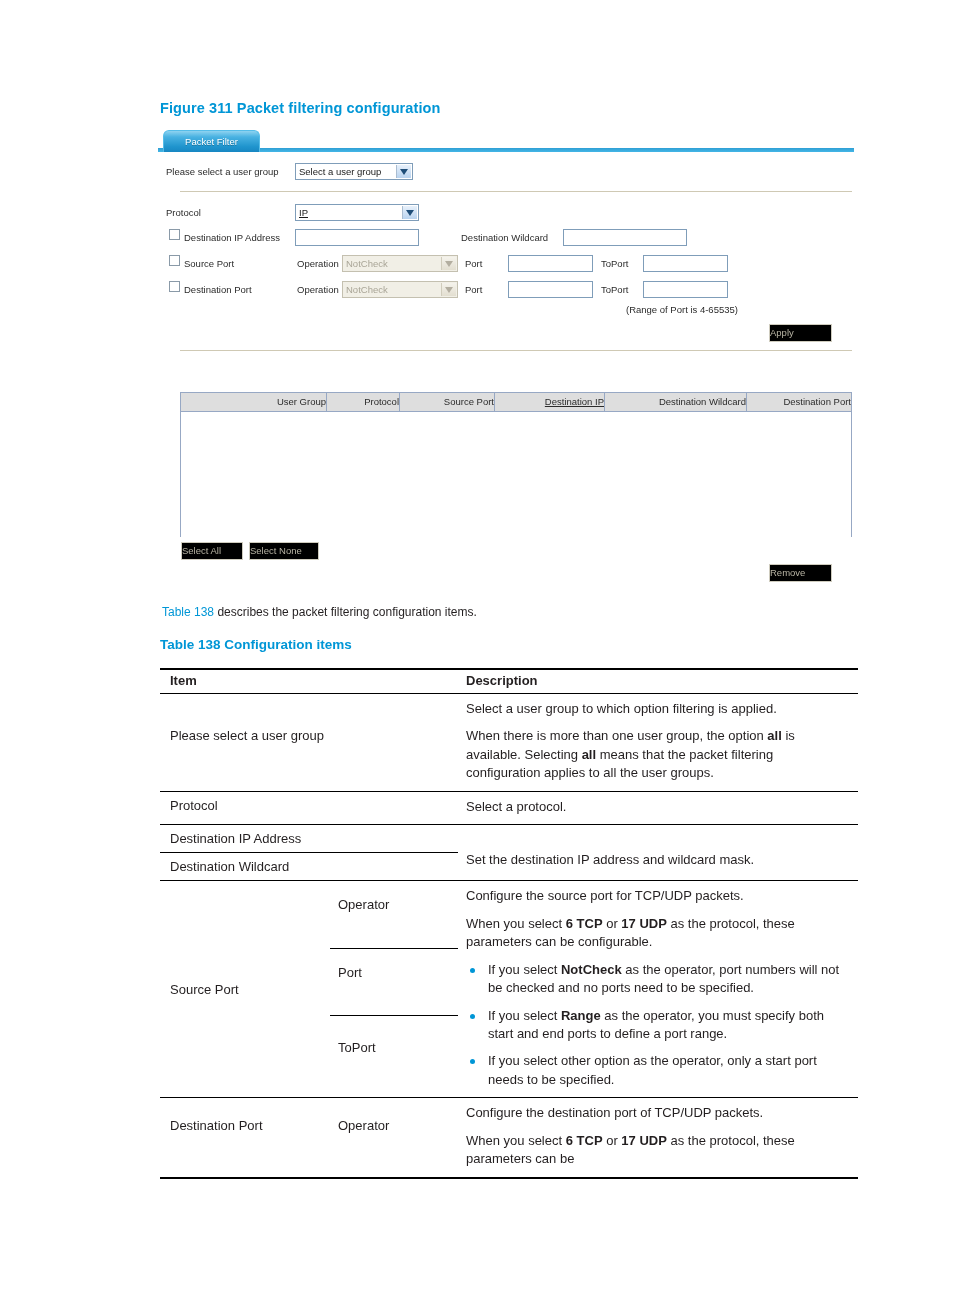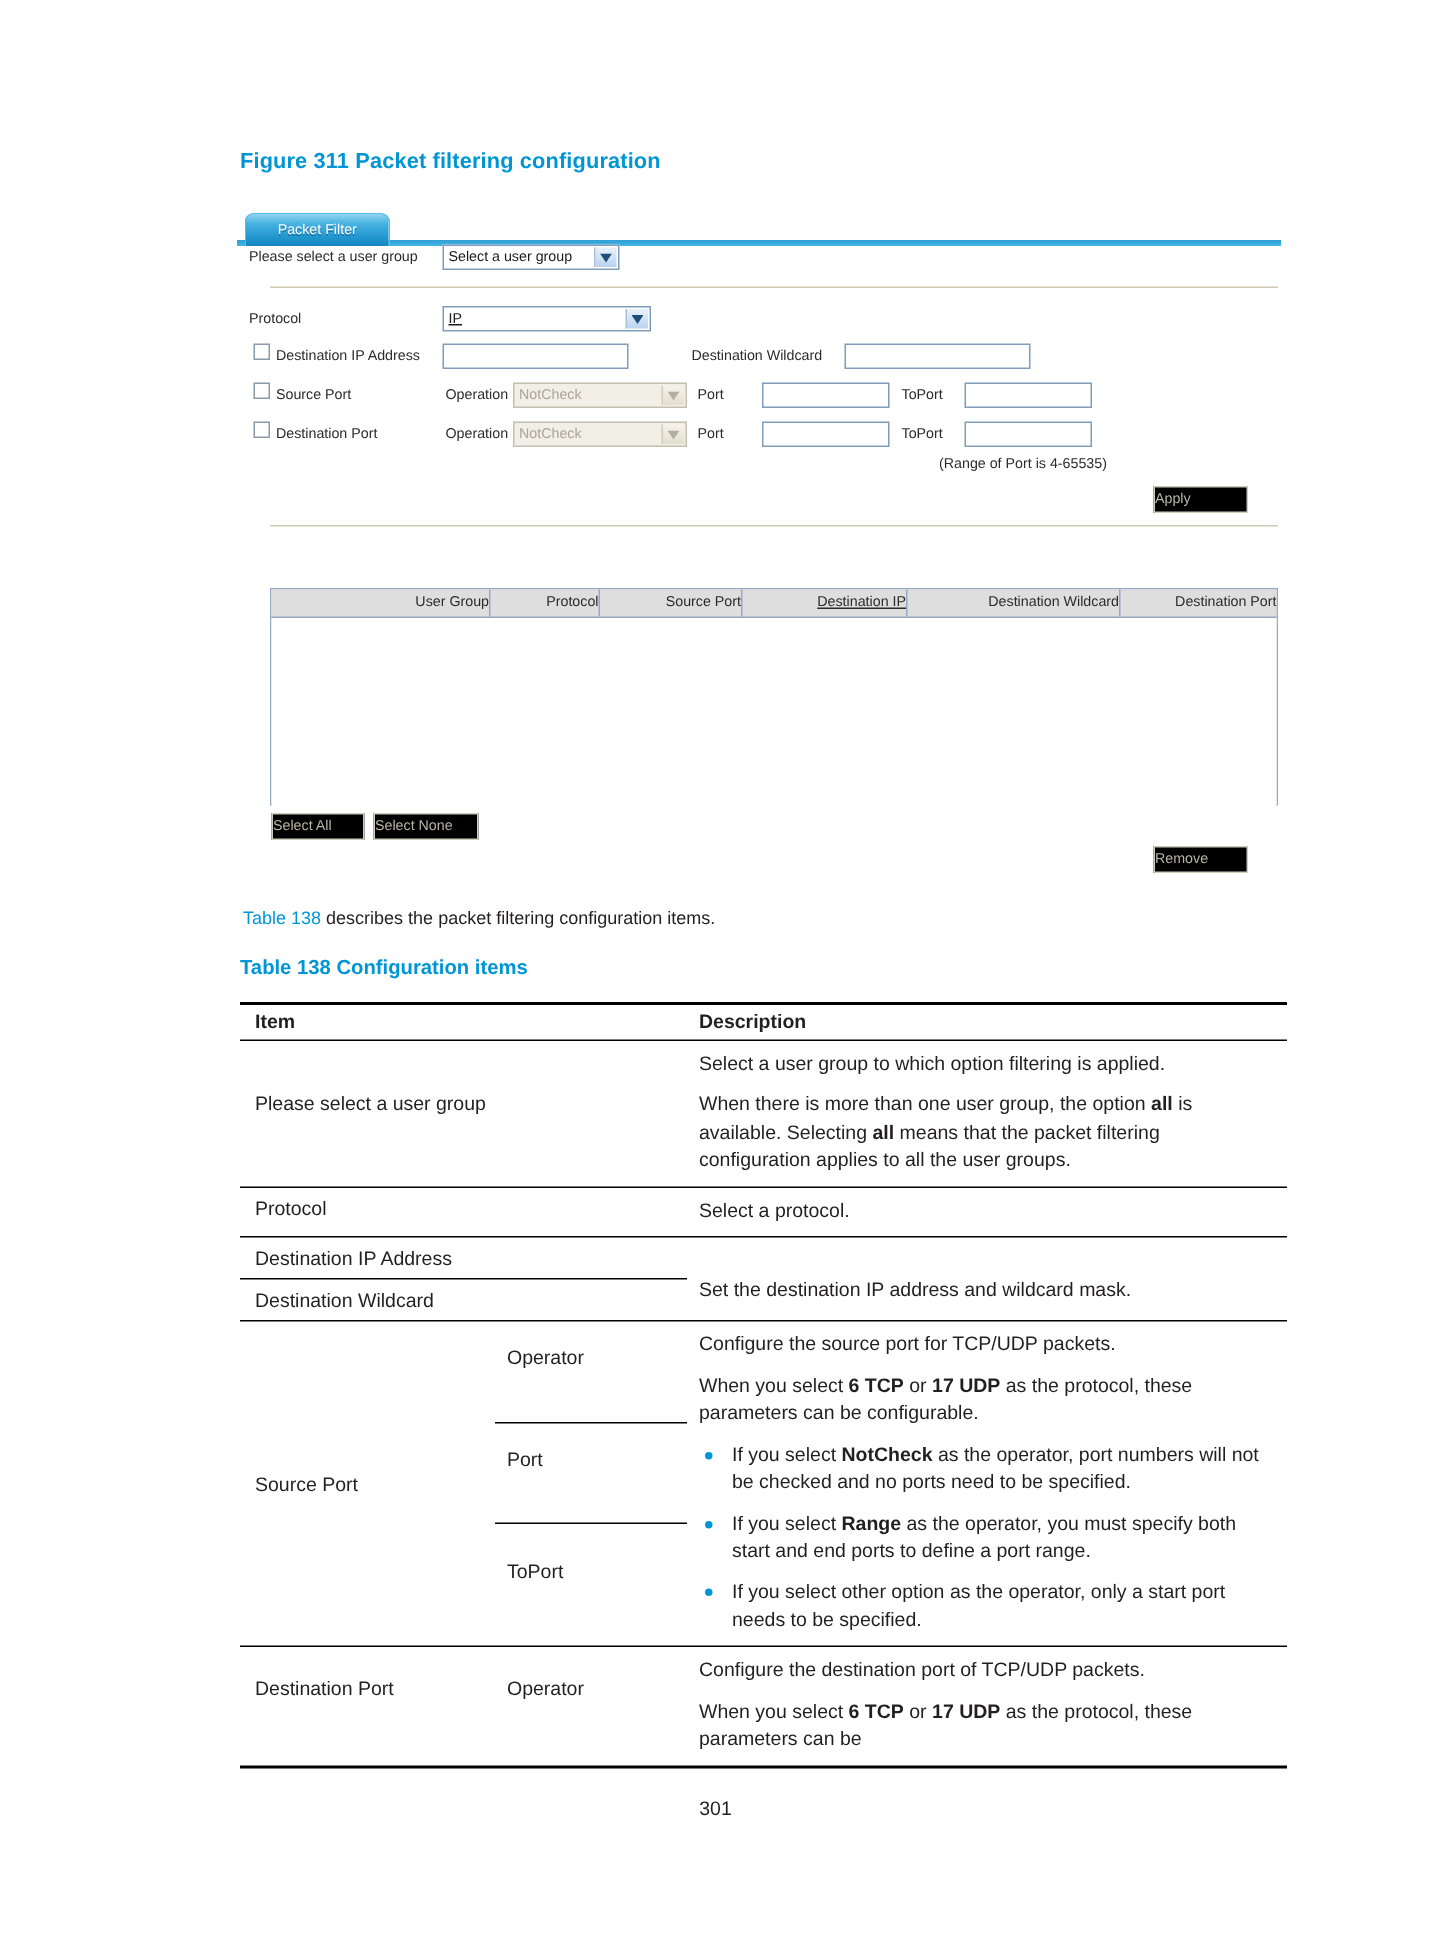--- a/index.html
+++ b/index.html
@@ -39,21 +39,21 @@
     left: 158px;
     top: 128px;
     width: 696px;
     height: 455px;
     background: #ffffff;
     font-size: 9.5px;
     color: #2b2b2b;
   }
   .tabstrip {
     position: absolute;
-    left: 0; top: 12px;
+    left: 0; top: 0;
     width: 696px;
     height: 24px;
   }
   .tabstrip .railing {
     position: absolute;
     left: 0;
     bottom: 0;
     width: 696px;
     height: 4px;
     background: linear-gradient(to bottom, #2f9fd4, #44b6e6);
@@ -302,21 +302,21 @@
               <path d="M0 0 L8 0 L4 6 Z" fill="#1f4e79"></path>
             </svg>
         </span>
       </div>
 
       <div class="hr-soft" style="left:22px; top:39px; width:672px;"></div>
 
       <div class="row" style="left:8px; top:51px;">
         <span class="lbl">Protocol</span>
       </div>
-      <div class="sel" style="left:137px; top:52px; width:139px;text-decoration:underline;">
+      <div class="sel" style="left:137px; top:52px; width:124px;text-decoration:underline;">
         <span>IP</span>
         <span class="arrow">
           <svg width="8" height="6" viewBox="0 0 8 6">
               <path d="M0 0 L8 0 L4 6 Z" fill="#1f4e79"></path>
             </svg>
         </span>
       </div>
 
       <div class="cbox" style="left:11px; top:77px;"></div>
       <div class="row" style="left:26px; top:76px;">
@@ -463,14 +463,13 @@
         <td class="c1" style="padding-top:20px;">Destination Port</td>
         <td class="c2" style="padding-top:20px;">Operator</td>
         <td class="c3">
           <p>Configure the destination port of TCP/UDP packets.</p>
           <p><span>When you select </span><span class="nb">6 TCP</span><span> or </span><span class="nb">17 UDP</span><span> as the protocol, these parameters can be</span></p>
         </td>
       </tr>
     </tbody>
   </table>
 
-  <div class="pageno">301</div>
 </div>
 
 </body></html>

